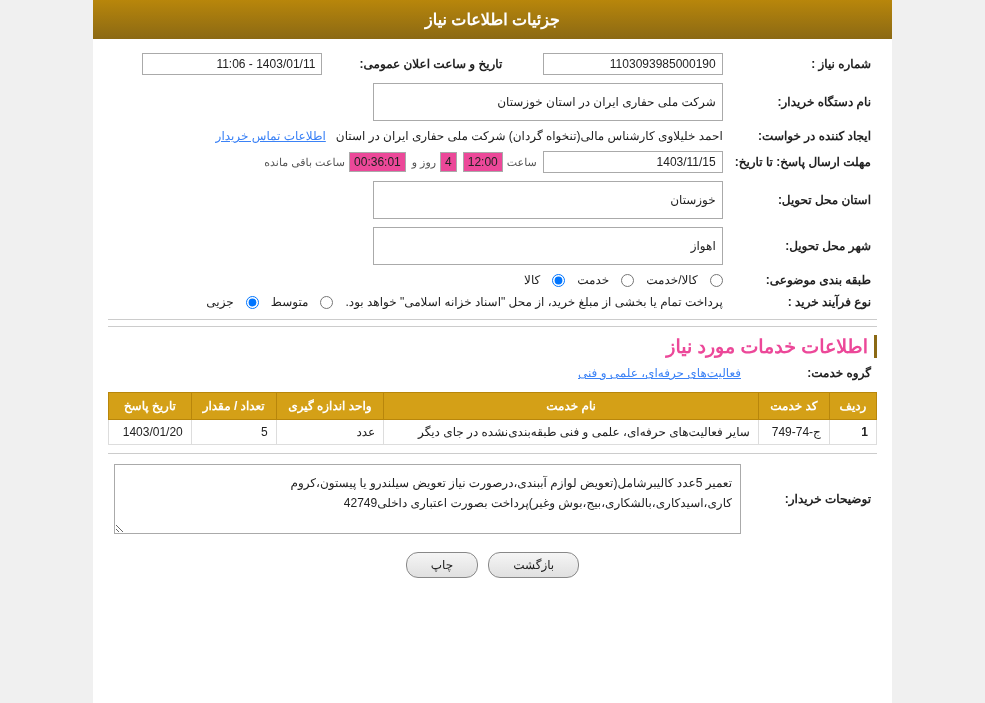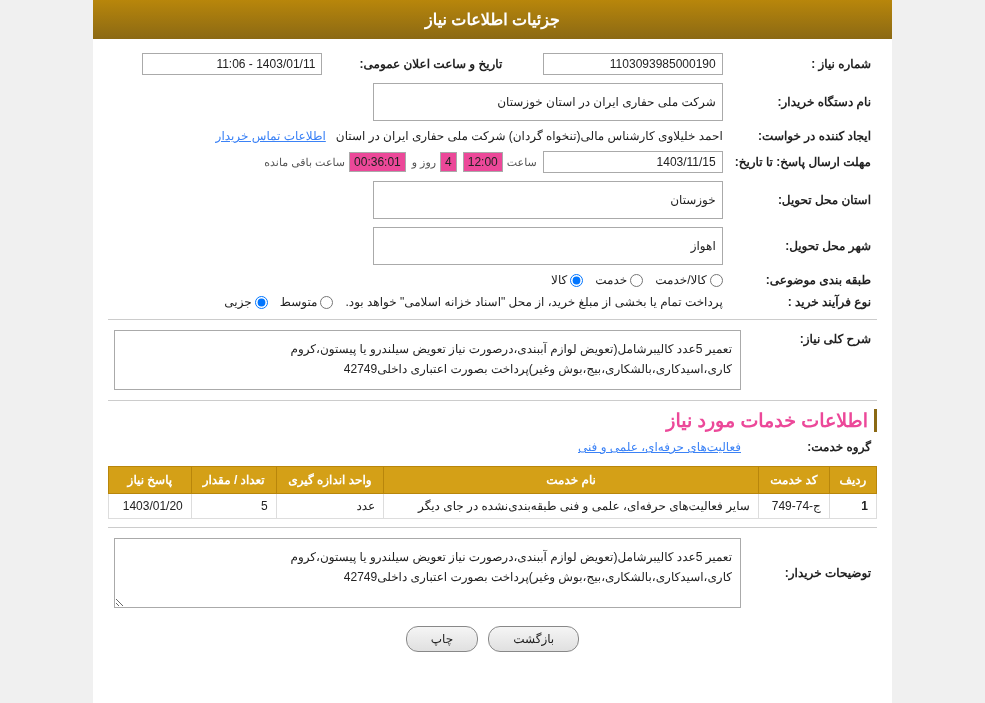--- a/index.html
+++ b/index.html
@@ -83,21 +83,21 @@
     }
     .radio-row {
       display: flex;
       align-items: center;
       gap: 12px;
       direction: rtl;
     }
     .radio-item {
       display: flex;
       align-items: center;
-      gap: 3px;
+      gap: 12px;
     }
     .section-title {
       font-weight: bold;
       font-size: 19px;
       color: #ec4899;
       margin: 8px 0 4px 0;
       border-right: 3px solid #8B6914;
       padding-right: 6px;
     }
     .description-box {
@@ -287,30 +287,20 @@
                   <span>جزیی</span>
             </div>
           </div>
         </td>
       </tr>
     </tbody>
       </table>
 
     <hr class="divider">
 
-    <table class="info-table">
-      <tbody>
-          <tr>
-        <td class="label-cell" style="vertical-align: top; padding-top: 6px;">شرح کلی نیاز:</td>
-        <td>
-          <div class="description-box">تعمیر 5عدد کالیبرشامل(تعویض لوازم آببندی،درصورت نیاز تعویض سیلندرو یا پیستون،کروم کاری،اسیدکاری،بالشکاری،بیج،بوش وغیر)پرداخت بصورت اعتباری داخلی42749</div>
-        </td>
-      </tr>
-    </tbody>
-      </table>
 
     <hr class="divider">
 
     <div class="section-title">اطلاعات خدمات مورد نیاز</div>
 
     <table class="info-table">
       <tbody>
           <tr>
         <td class="label-cell">گروه خدمت:</td>
         <td>
@@ -321,21 +311,21 @@
       </table>
 
     <table class="services-table">
       <thead>
         <tr>
           <th>ردیف</th>
           <th>کد خدمت</th>
           <th>نام خدمت</th>
           <th>واحد اندازه گیری</th>
           <th>تعداد / مقدار</th>
-          <th>پاسخ نیاز</th>
+          <th>تاریخ پاسخ</th>
         </tr>
       </thead>
       <tbody id="services-tbody">
       <tr>
         <td class="row-num">1</td>
         <td>ج-74-749</td>
         <td style="text-align:right;">سایر فعالیت‌های حرفه‌ای، علمی و فنی طبقه‌بندی‌نشده در جای دیگر</td>
         <td>عدد</td>
         <td>5</td>
         <td>1403/01/20</td>

